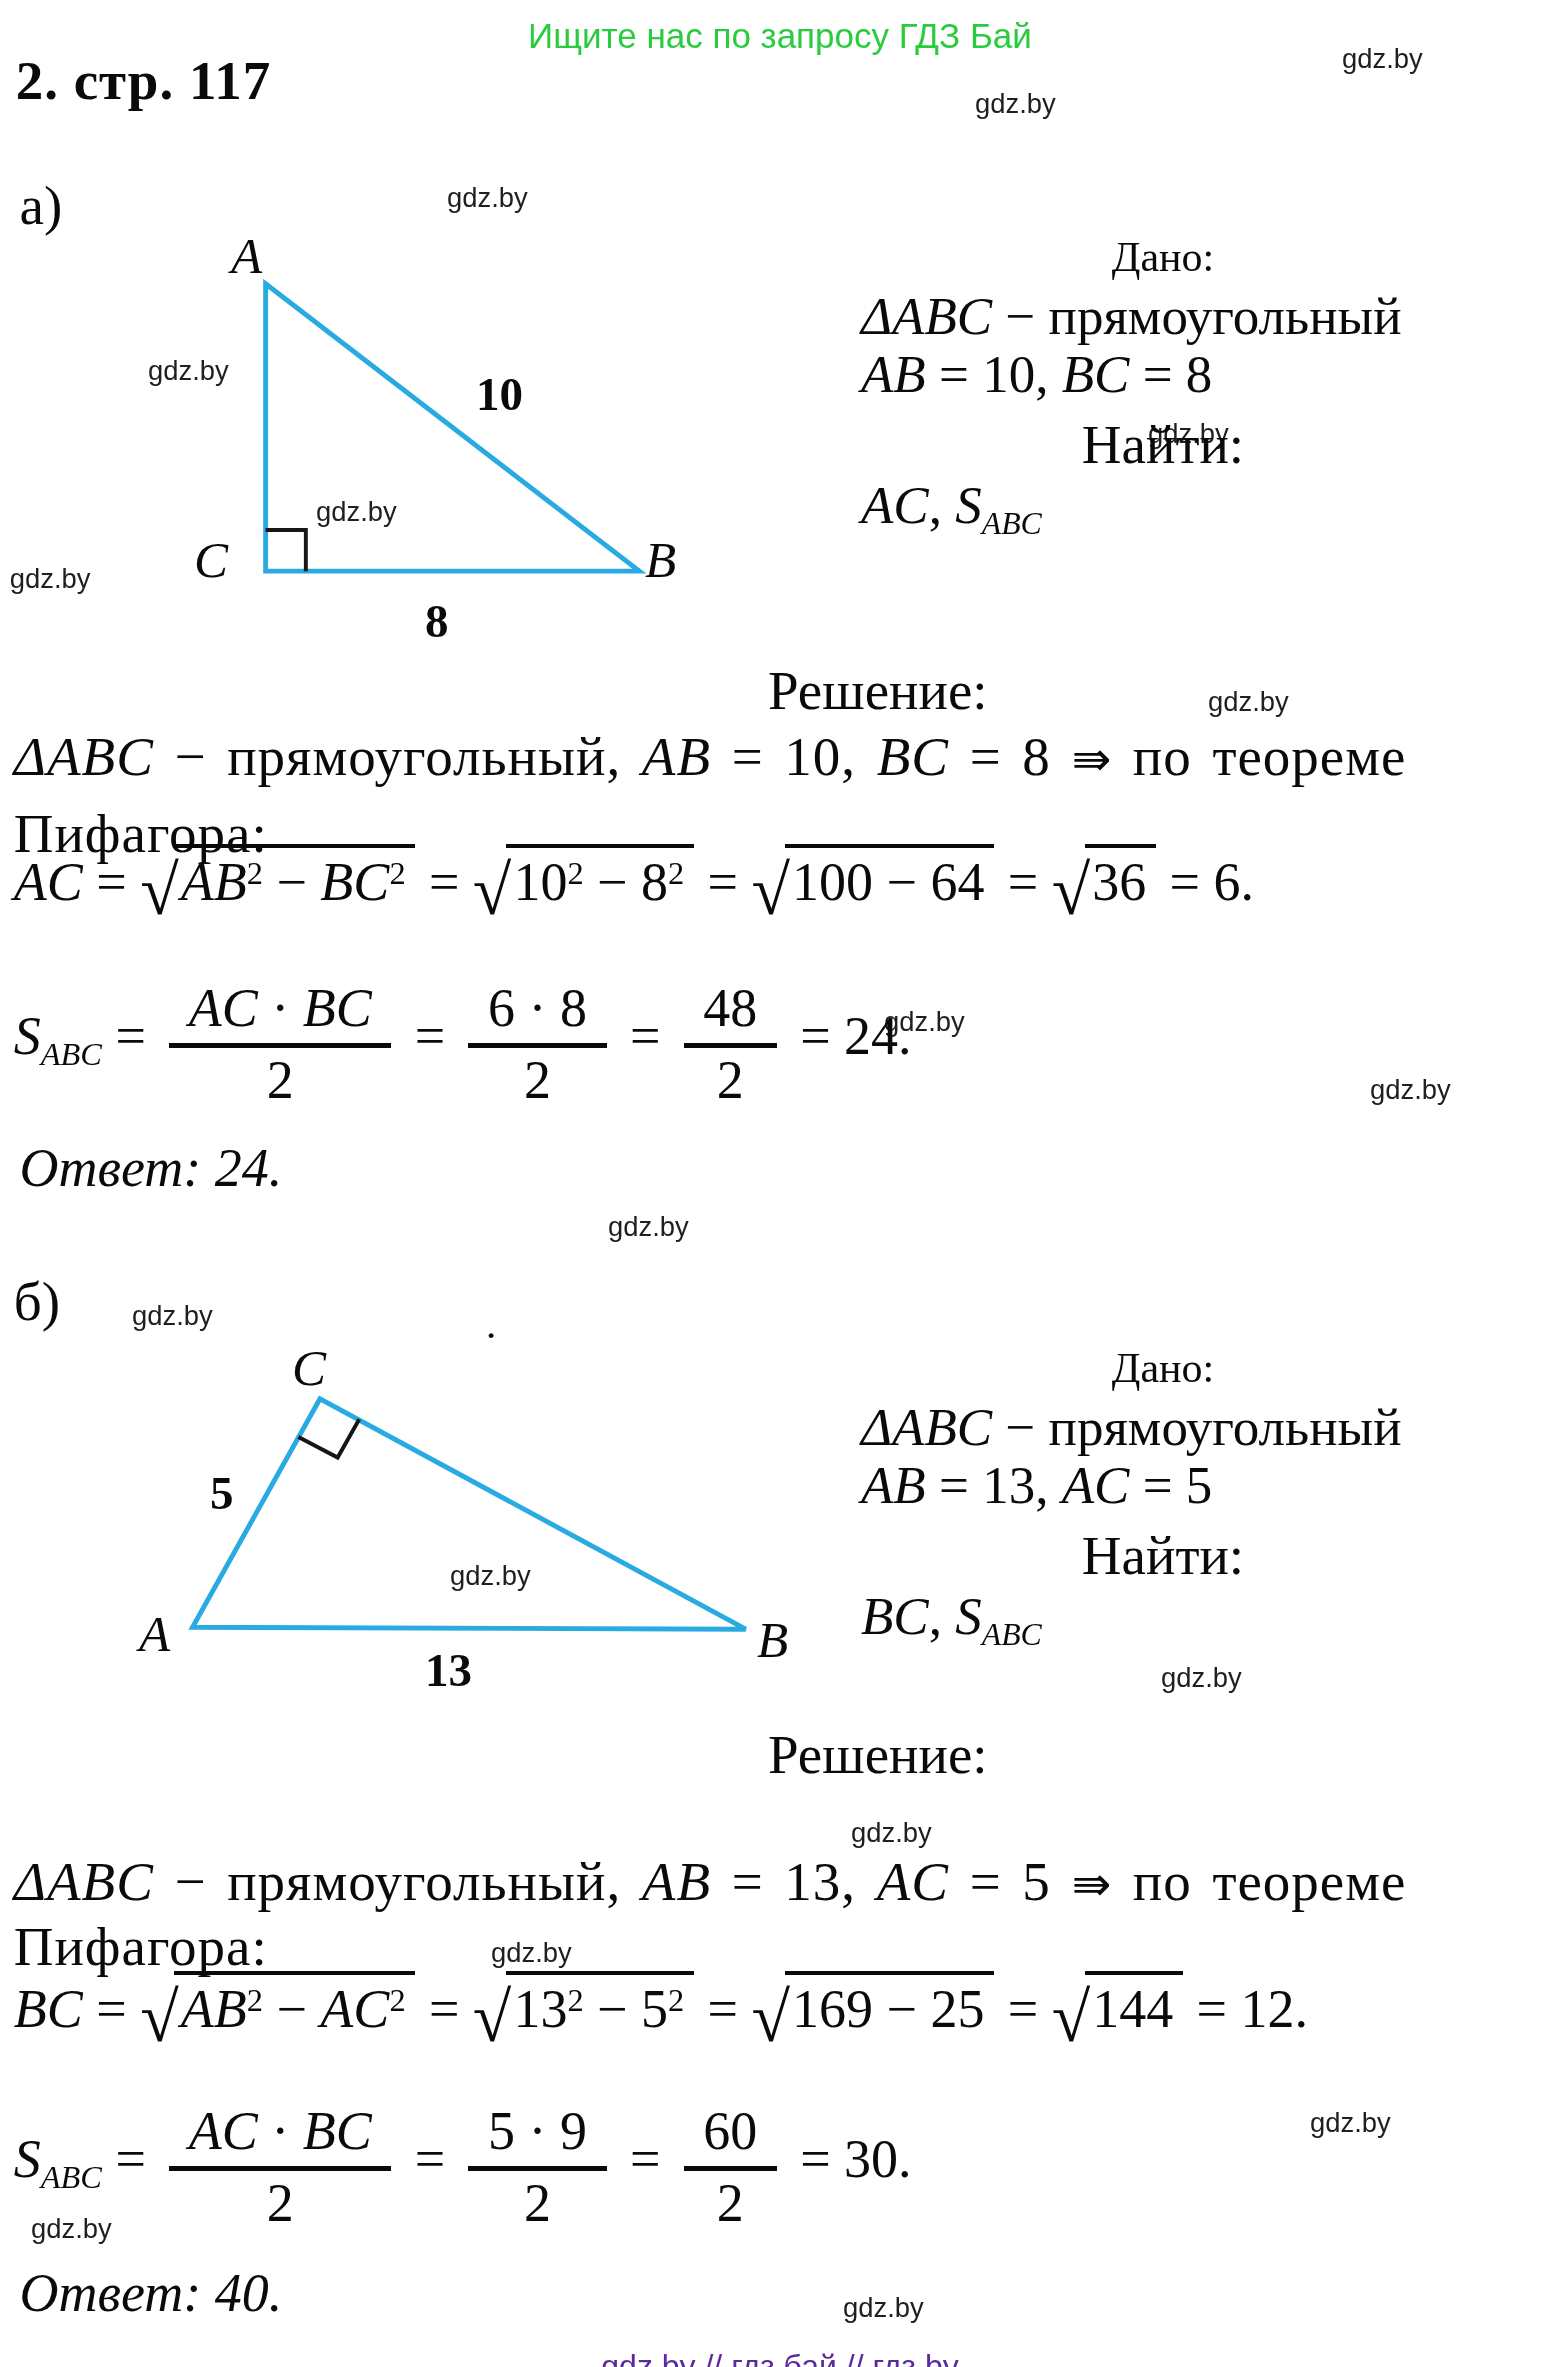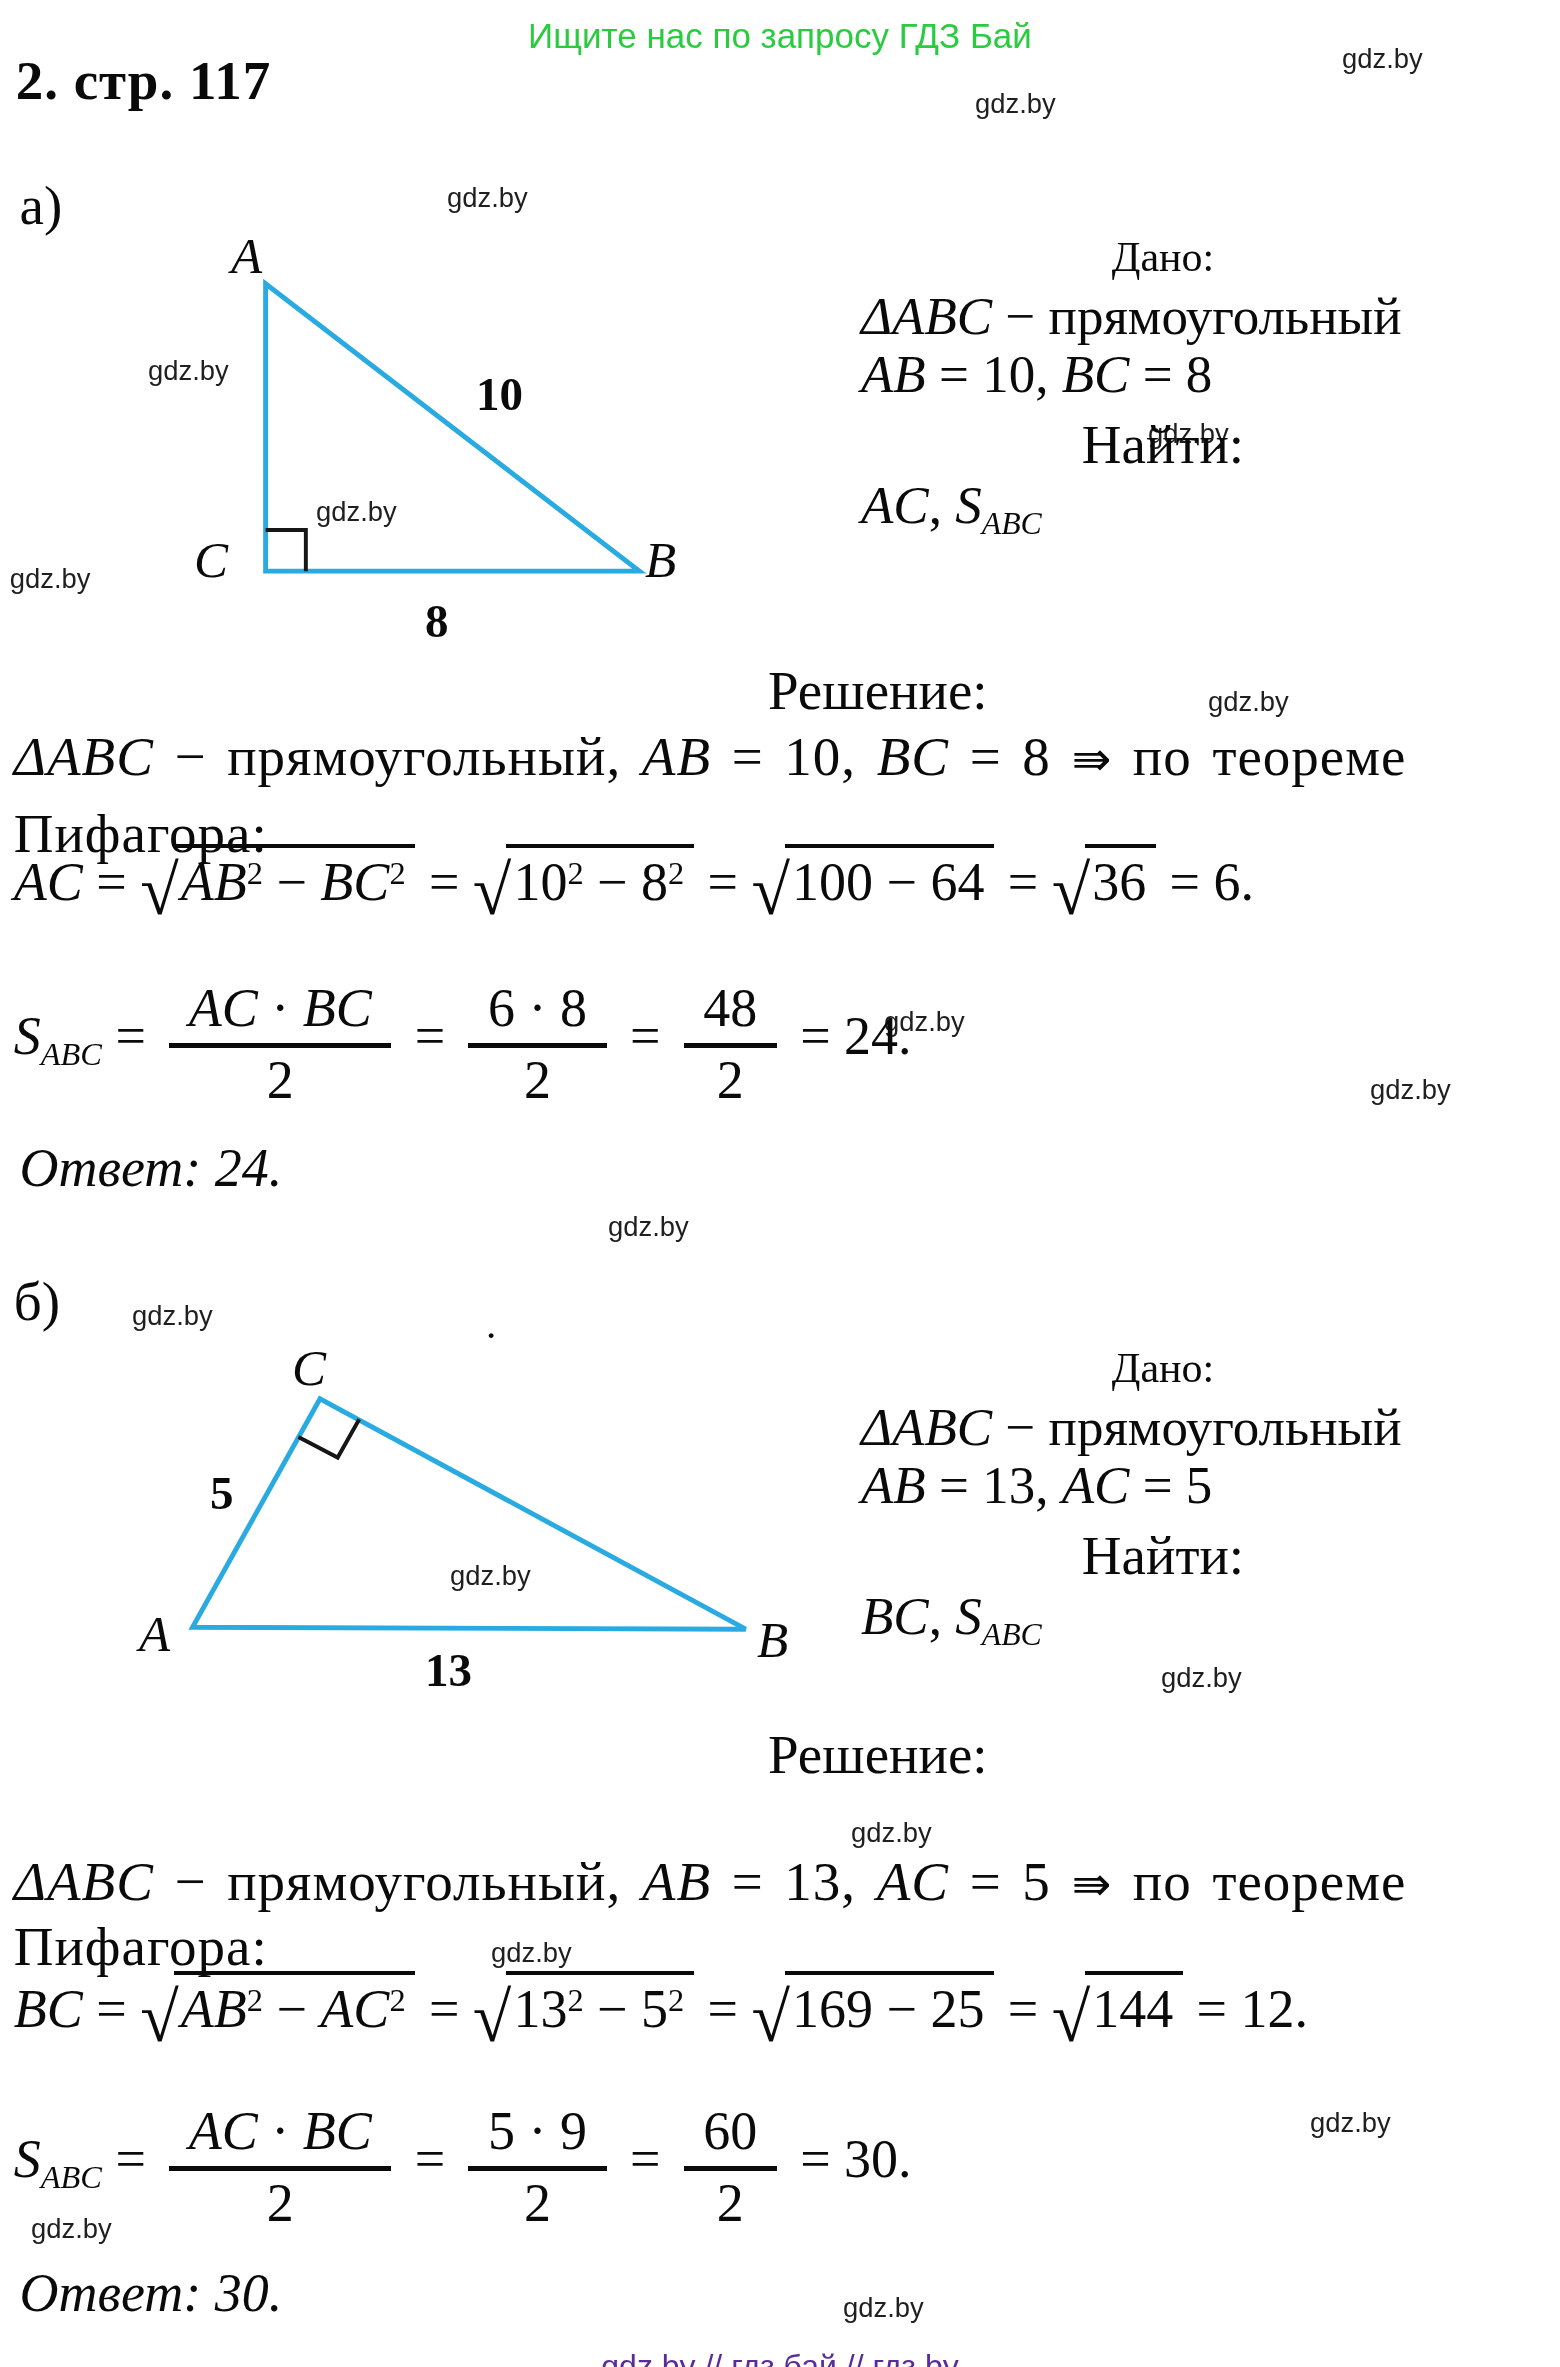--- a/index.html
+++ b/index.html
@@ -129,18 +129,18 @@
     <div class="gline"><i>AB</i> = 13, <i>AC</i> = 5</div>
     <div class="gfind">Найти:</div>
     <div class="gline"><i>BC</i>, <i>S</i><sub><i>ABC</i></sub></div>
   </div>
 
   <div class="abs sol-head" style="left:768px; top:1723px;">Решение:</div>
   <div class="abs math-line" style="left:13.7px; top:1854px;"><i>ΔABC</i> − прямоугольный, <i>AB</i> = 13, <i>AC</i> = 5 <span class="arrow">⇛</span> по теореме</div>
   <div class="abs math-line" style="left:13.7px; top:1919px;">Пифагора:</div>
   <div class="abs eq" style="left:13.7px; top:1982px;"><i>BC</i> = <span class="sqrt"><span class="rsign">√</span><span class="rad"><i>AB</i><sup>2</sup> − <i>AC</i><sup>2</sup></span></span> = <span class="sqrt"><span class="rsign">√</span><span class="rad">13<sup>2</sup> − 5<sup>2</sup></span></span> = <span class="sqrt"><span class="rsign">√</span><span class="rad">169 − 25</span></span> = <span class="sqrt"><span class="rsign">√</span><span class="rad">144</span></span> = 12.</div>
   <div class="abs eq" style="left:13.7px; top:2103px;"><i>S</i><sub><i>ABC</i></sub> = <span class="frac"><span class="n"><i>AC</i> · <i>BC</i></span><span class="d">2</span></span> = <span class="frac"><span class="n">5 · 9</span><span class="d">2</span></span> = <span class="frac"><span class="n">60</span><span class="d">2</span></span> = 30.</div>
-  <div class="abs answer" style="left:19.6px; top:2262px;">Ответ: 30.</div>
+  <div class="abs answer" style="left:19.6px; top:2262px;">Ответ: 40.</div>
 
   <div class="abs footer">gdz by  //  гдз бай  //  гдз by</div>
 
 </div>
 
 
 </body></html>

